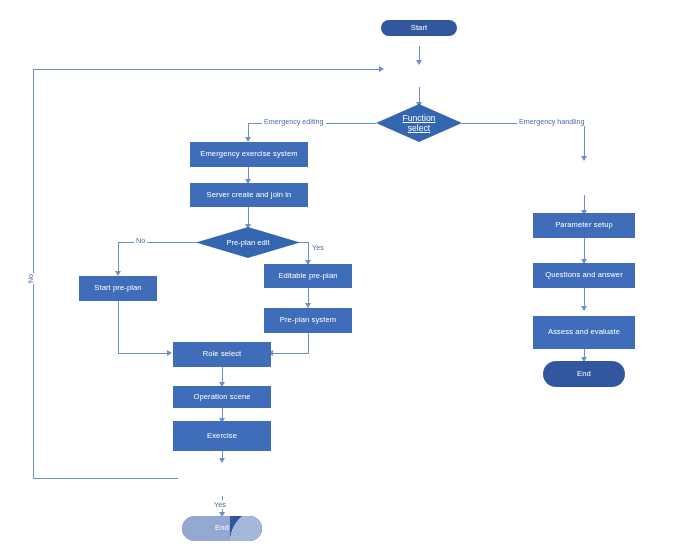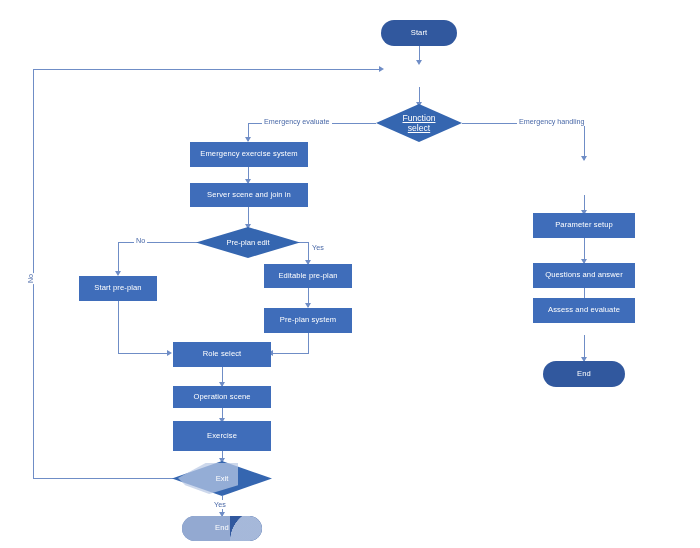--- a/index.html
+++ b/index.html
@@ -183,41 +183,41 @@
 
   <div class="line vline" style="left:584px; top:238px; height:25px;"></div>
   <div class="arrow-down" style="left:580.8px; top:259px;"></div>
 
   <div class="line vline" style="left:584px; top:288px; height:22px;"></div>
   <div class="arrow-down" style="left:580.8px; top:306px;"></div>
 
   <div class="line vline" style="left:584px; top:335px; height:26px;"></div>
   <div class="arrow-down" style="left:580.8px; top:357px;"></div>
 
-  <div class="node terminator" style="left:381px; top:20px; width:76px; height:26px;">
+  <div class="node terminator" style="left:381px; top:20px; width:76px; height:16px;">
     <span>Start</span>
   </div>
 
 
   <div class="decision-wrap" style="left:376px; top:104px; width:86px; height:38px;">
     <div class="decision-shape"></div>
     <div class="decision-label two-line">
       <span>
         <span>Function</span><br>
         <span>select</span>
       </span>
     </div>
   </div>
 
   <div class="node process" style="left:190px; top:142px; width:118px; height:25px;">
     <span>Emergency exercise system</span>
   </div>
 
   <div class="node process" style="left:190px; top:183px; width:118px; height:24px;">
-    <span>Server scene and join in</span>
+    <span>Server create and join in</span>
   </div>
 
   <div class="decision-wrap" style="left:196px; top:227px; width:104px; height:31px;">
     <div class="decision-shape"></div>
     <div class="decision-label">Pre-plan edit</div>
   </div>
 
   <div class="node process" style="left:79px; top:276px; width:78px; height:25px;">
     <span>Start pre-plan</span>
   </div>
@@ -235,50 +235,45 @@
   </div>
 
   <div class="node process" style="left:173px; top:386px; width:98px; height:22px;">
     <span>Operation scene</span>
   </div>
 
   <div class="node process" style="left:173px; top:421px; width:98px; height:30px;">
     <span>Exercise</span>
   </div>
 
-  <div class="decision-wrap" style="left:172px; top:461px; width:100px; height:35px;">
-    <div class="decision-shape"></div>
-    <div class="sel-overlay" style="left:6px; top:2px; width:60px; height:31px; clip-path: polygon(0% 48%, 46% 0%, 100% 0%, 100% 72%, 52% 100%, 12% 72%);"></div>
-    <div class="decision-label">Exit</div>
-  </div>
 
   <div class="node terminator" style="left:182px; top:516px; width:80px; height:25px; overflow:hidden;">
     <div class="sel-overlay" style="left:0px; top:0px; width:48px; height:25px;"></div>
     <div class="sel-overlay" style="left:48px; top:0px; width:32px; height:25px; border-radius:0 999px 999px 0; background: radial-gradient(circle at 100% 100%, rgba(186,201,228,0.85) 0 78%, rgba(0,0,0,0) 79%);"></div>
     <span style="position:relative; z-index:4;">End</span>
   </div>
 
 
   <div class="node process" style="left:533px; top:213px; width:102px; height:25px;">
     <span>Parameter setup</span>
   </div>
 
   <div class="node process" style="left:533px; top:263px; width:102px; height:25px;">
     <span>Questions and answer</span>
   </div>
 
-  <div class="node process" style="left:533px; top:298px; width:102px; height:25px;">
+  <div class="node process" style="left:533px; top:316px; width:102px; height:33px;">
     <span>Assess and evaluate</span>
   </div>
 
   <div class="node terminator" style="left:543px; top:361px; width:82px; height:26px;">
     <span>End</span>
   </div>
 
-  <div class="edge-label" style="left:262px; top:117px;">Emergency evaluate</div>
+  <div class="edge-label" style="left:262px; top:117px;">Emergency editing</div>
 
   <div class="edge-label" style="left:505px; top:117px;margin-left:12px;">Emergency handling</div>
 
   <div class="edge-label" style="left:134px; top:236px;">No</div>
 
   <div class="edge-label" style="left:310px; top:243px;">Yes</div>
 
   <div class="edge-label" style="left:212px; top:500px;">Yes</div>
 
   <div class="edge-label vertical" style="left:25px; top:274px;">No</div>

